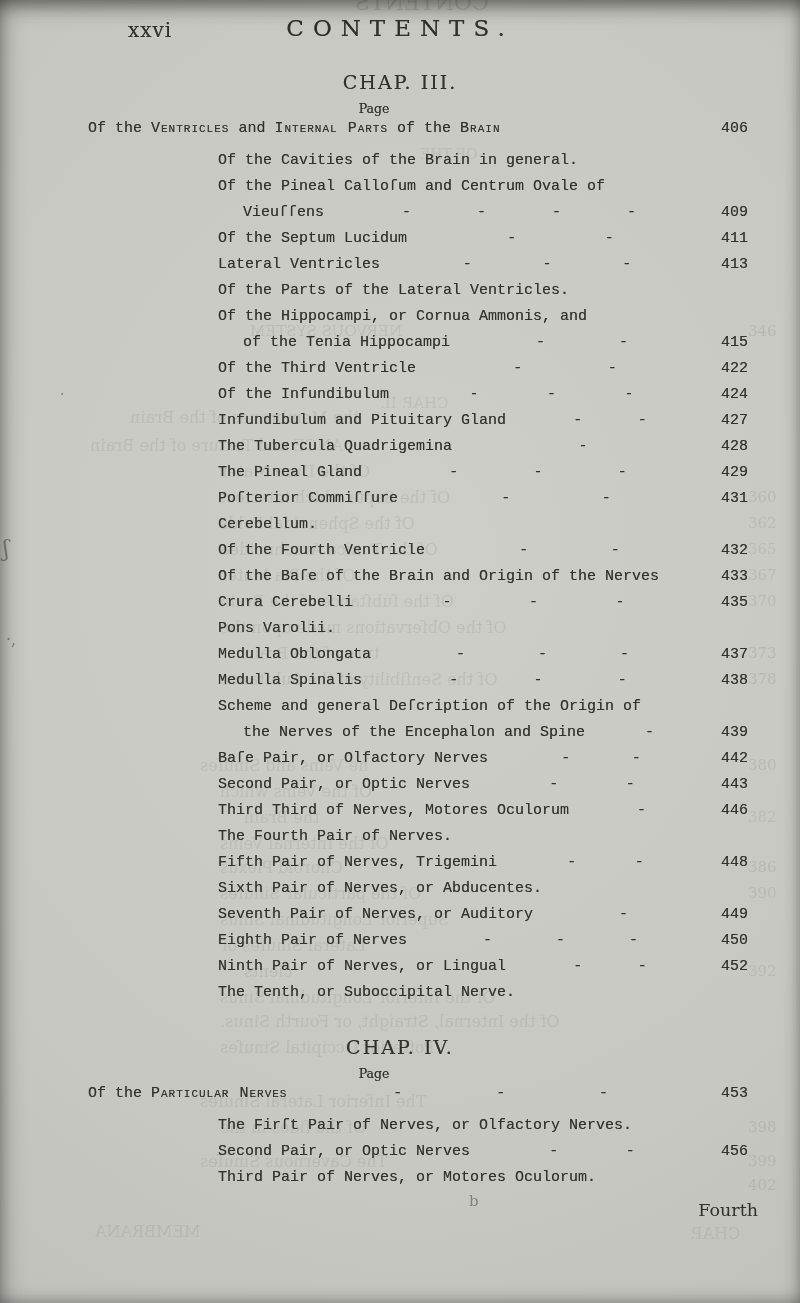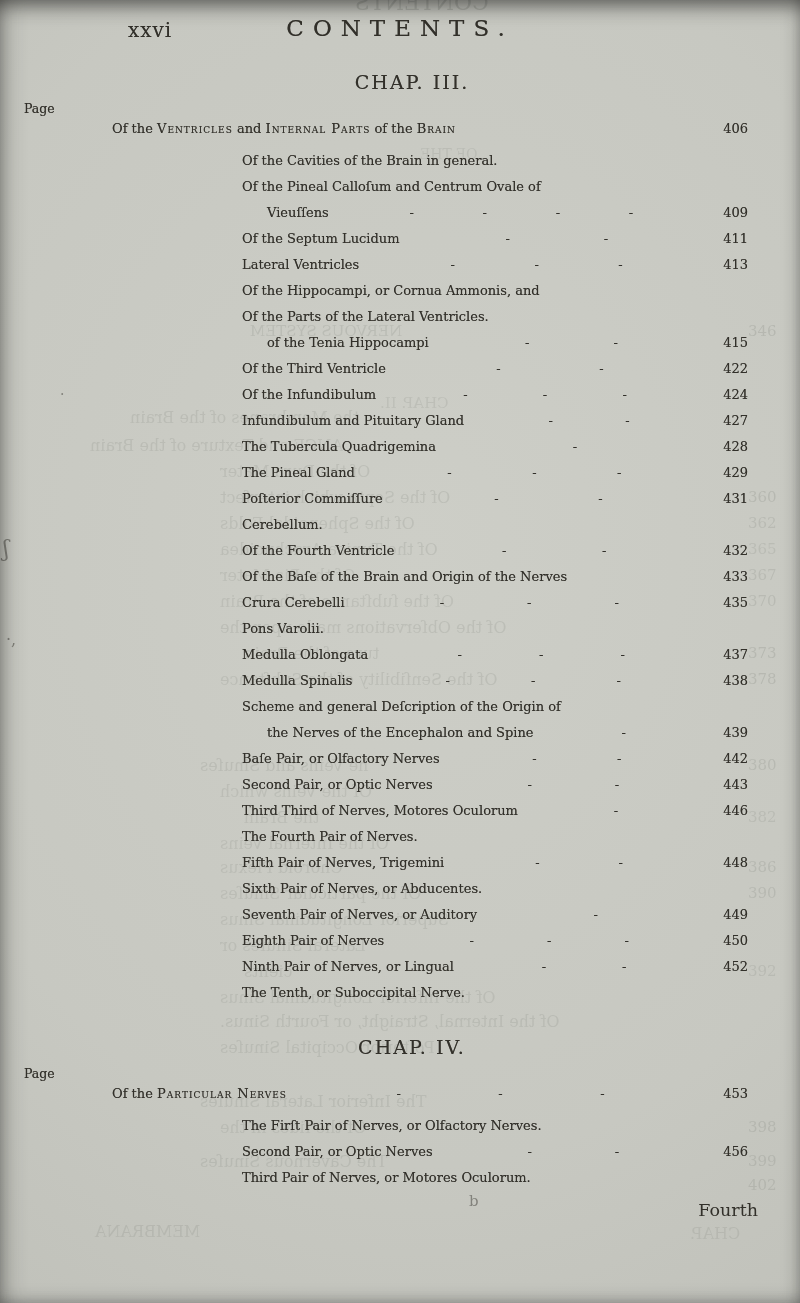--- a/index.html
+++ b/index.html
@@ -40,33 +40,34 @@
   .bleed.mir { transform: scaleX(-1); }
 
   .folio { position: absolute; left: 128px; top: 18px; font-size: 20px; letter-spacing: 1px; }
   h1.title {
     margin: 0; padding-top: 15px;
     text-align: center;
     font-size: 23px; font-weight: normal;
     letter-spacing: 9px;
   }
 
-  .chapter { margin-top: 30px; padding-left: 24px; }
+  .chapter { margin-top: 30px; }
   .chapter.ch-2 { }
   h2.chap-head {
     margin: 0; text-align: center;
     font-size: 19px; font-weight: normal; letter-spacing: 2px;
   }
-  .page-label { font-size: 12.5px; text-align: left; margin: 8px 52px 0 0; }
+  .page-label { font-size: 12.5px; text-align: center; margin: 8px 52px 0 0; }
 
   .row {
     display: flex; align-items: baseline;
-    font-size: 13px; line-height: 26px; height: 26px;
+    font-size: 15px; line-height: 26px; height: 26px;
     margin: 0 52px 0 218px;
     white-space: nowrap;
+    font-family: Liberation Mono, monospace;
   }
   .row.main { margin-left: 88px; }
   .row.cont { padding-left: 25px; align-items: center; }
   .sc { font-variant: small-caps; letter-spacing: 1px; }
   .leaders { flex: 1; display: flex; justify-content: space-evenly; padding: 0 12px; min-width: 10px; }
   .pg { min-width: 34px; text-align: right; }
   .rows { margin-top: 6px; }
 
   .catchword { position: absolute; right: 42px; top: 1200px; font-size: 17.5px; z-index: 2; }
   .signature { position: absolute; left: 469px; top: 1192px; font-size: 15px; opacity: .45; z-index: 2; }
@@ -169,24 +170,24 @@
             <div class="row">
               <span class="txt">Lateral Ventricles</span>
               <span class="leaders">
                 <span>-</span>
                 <span>-</span>
                 <span>-</span>
               </span>
               <span class="pg">413</span>
             </div>
             <div class="row">
+              <span class="txt">Of the Parts of the Lateral Ventricles.</span>
+            </div>
+            <div class="row">
               <span class="txt">Of the Hippocampi, or Cornua Ammonis, and</span>
-            </div>
-            <div class="row">
-              <span class="txt">Of the Parts of the Lateral Ventricles.</span>
             </div>
             <div class="row cont">
               <span class="txt">of the Tenia Hippocampi</span>
               <span class="leaders">
                 <span>-</span>
                 <span>-</span>
               </span>
               <span class="pg">415</span>
             </div>
             <div class="row">

